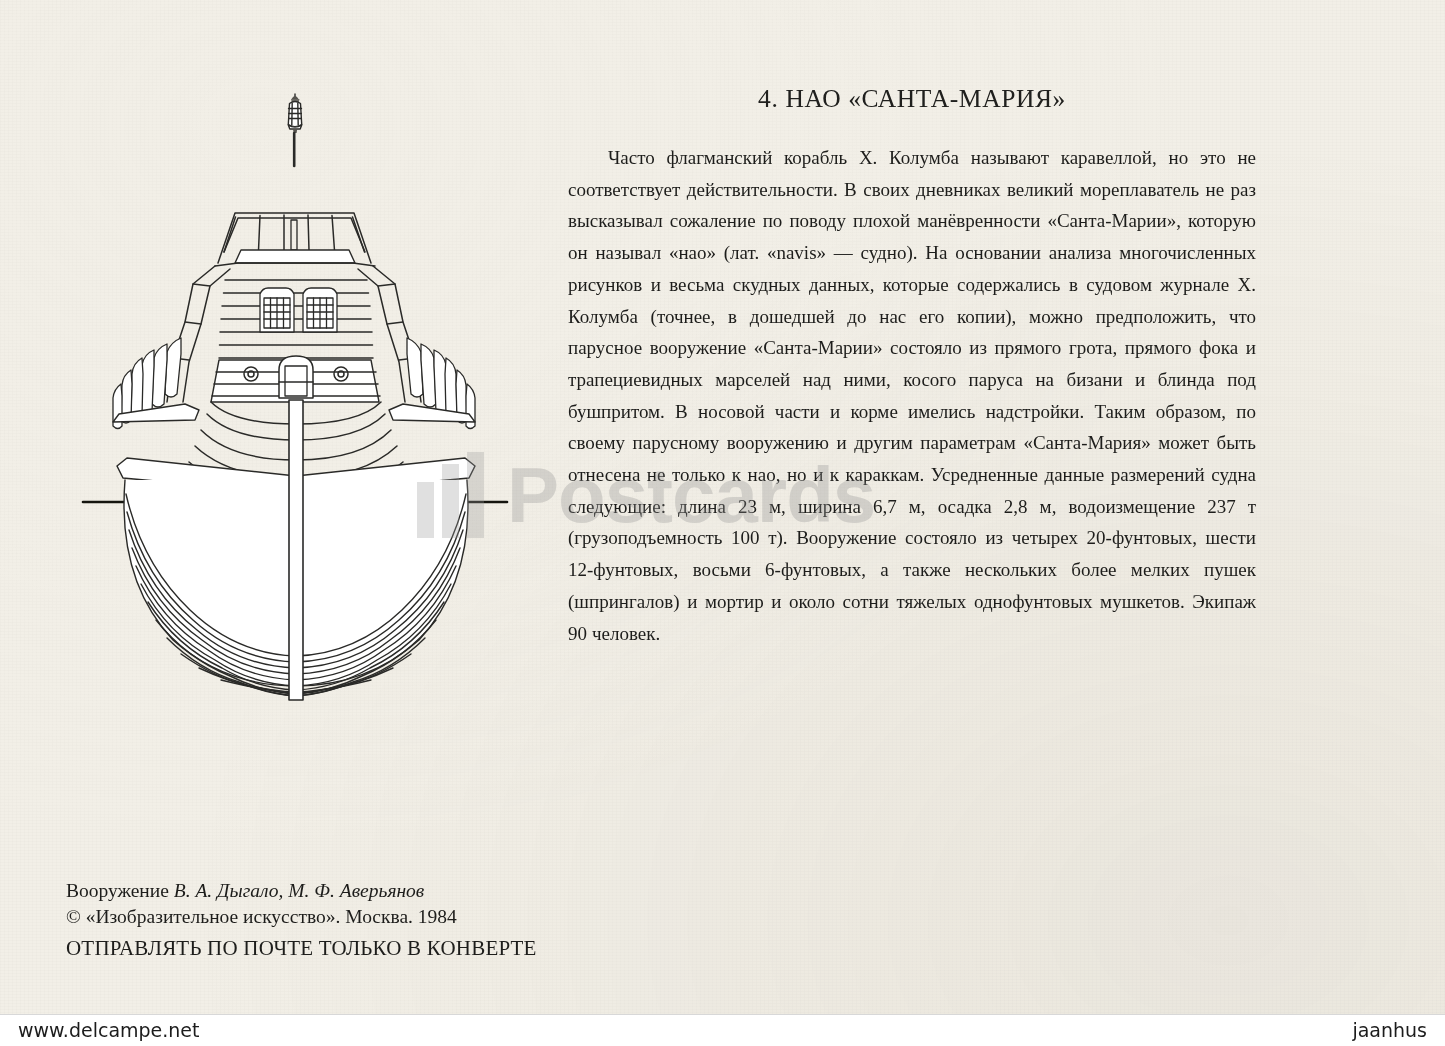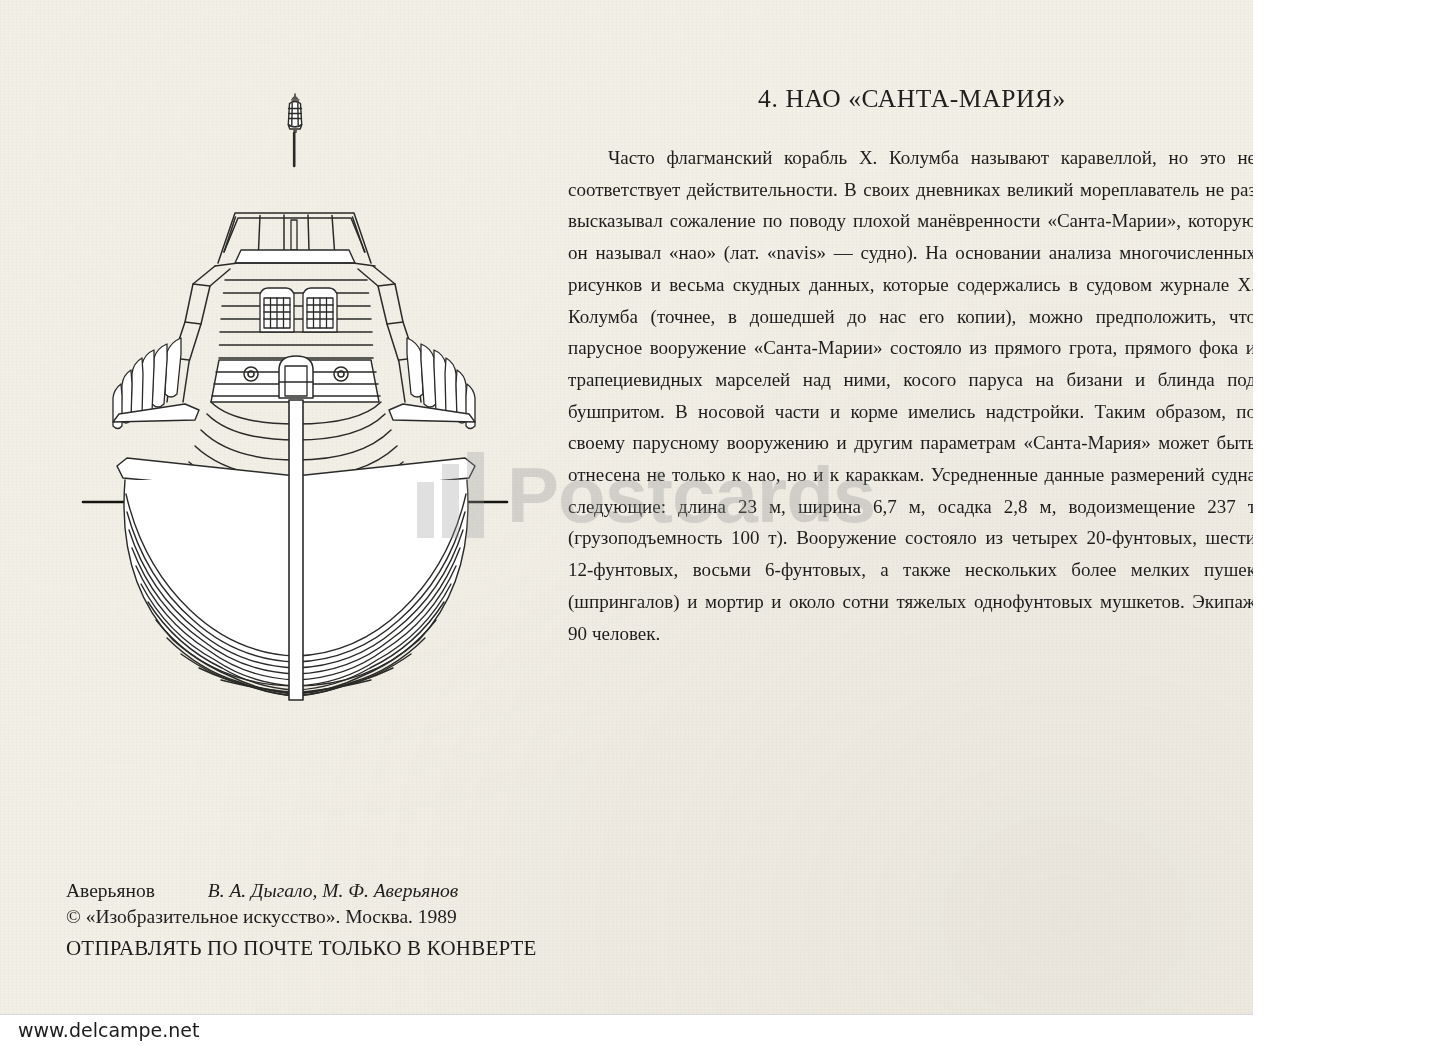--- a/index.html
+++ b/index.html
@@ -9,21 +9,21 @@
   }
   body {
     width: 1445px;
     height: 1046px;
     overflow: hidden;
     font-family: "Liberation Serif", "DejaVu Serif", serif;
   }
 
   #card {
     position: relative;
-    width: 1253px;
+    width: 1445px;
     height: 1046px;
     background: #f2efe7;
     overflow: hidden;
   }
 
   
   #paper-grain {
     position: absolute;
     inset: 0;
     pointer-events: none;
@@ -80,21 +80,21 @@
     left: 66px;
     top: 878px;
     width: 620px;
     color: #1d1d1b;
   }
   .imprint-line {
     font-size: 19.5px;
     line-height: 25.6px;
     white-space: nowrap;
   }
-  .imprint-line .it { font-style: italic; margin-left: 48px; }
+  .imprint-line .it { font-style: italic; }
   #imprint-notice {
     font-size: 21px;
     line-height: 27px;
     letter-spacing: 0.2px;
     white-space: nowrap;
     margin-top: 6px;
   }
 
   
   #watermark-center {
@@ -299,24 +299,24 @@
     </svg>
   </div>
 
   <div id="text-column">
     <h1 id="article-title">4. НАО «САНТА-МАРИЯ»</h1>
     <p id="article-body">Часто флагманский корабль X. Колумба называют каравеллой, но это не соответствует действительности. В своих дневниках великий мореплаватель не раз высказывал сожаление по поводу плохой манёвренности «Санта-Марии», которую он называл «нао» (лат. «navis» — судно). На основании анализа многочисленных рисунков и весьма скудных данных, которые содержались в судовом журнале X. Колумба (точнее, в дошедшей до нас его копии), можно предположить, что парусное вооружение «Санта-Марии» состояло из прямого грота, прямого фока и трапециевидных марселей над ними, косого паруса на бизани и блинда под бушпритом. В носовой части и корме имелись надстройки. Таким образом, по своему парусному вооружению и другим параметрам «Санта-Мария» может быть отнесена не только к нао, но и к караккам. Усредненные данные размерений судна следующие: длина 23 м, ширина 6,7 м, осадка 2,8 м, водоизмещение 237 т (грузоподъемность 100 т). Вооружение состояло из четырех 20-фунтовых, шести 12-фунтовых, восьми 6-фунтовых, а также нескольких более мелких пушек (шпрингалов) и мортир и около сотни тяжелых однофунтовых мушкетов. Экипаж 90 человек.</p>
   </div>
 
   <div id="imprint">
     <div class="imprint-line">
-      <span>Аверьянов</span>
+      <span>Вооружение</span>
       <span class="it">В. А. Дыгало, М. Ф. Аверьянов</span>
     </div>
-    <div class="imprint-line">© «Изобразительное искусство». Москва. 1989</div>
+    <div class="imprint-line">© «Изобразительное искусство». Москва. 1984</div>
     <div id="imprint-notice">ОТПРАВЛЯТЬ ПО ПОЧТЕ ТОЛЬКО В КОНВЕРТЕ</div>
   </div>
 
   <div id="watermark-center">
     <svg id="watermark-logo" width="78" height="86" viewBox="0 0 78 86">
       <rect x="2" y="30" width="17" height="56" fill="#9a9a9a"></rect>
       <rect x="27" y="12" width="17" height="74" fill="#9a9a9a"></rect>
       <rect x="52" y="0" width="17" height="86" fill="#9a9a9a"></rect>
     </svg>
     <span id="watermark-text">Postcards</span>

